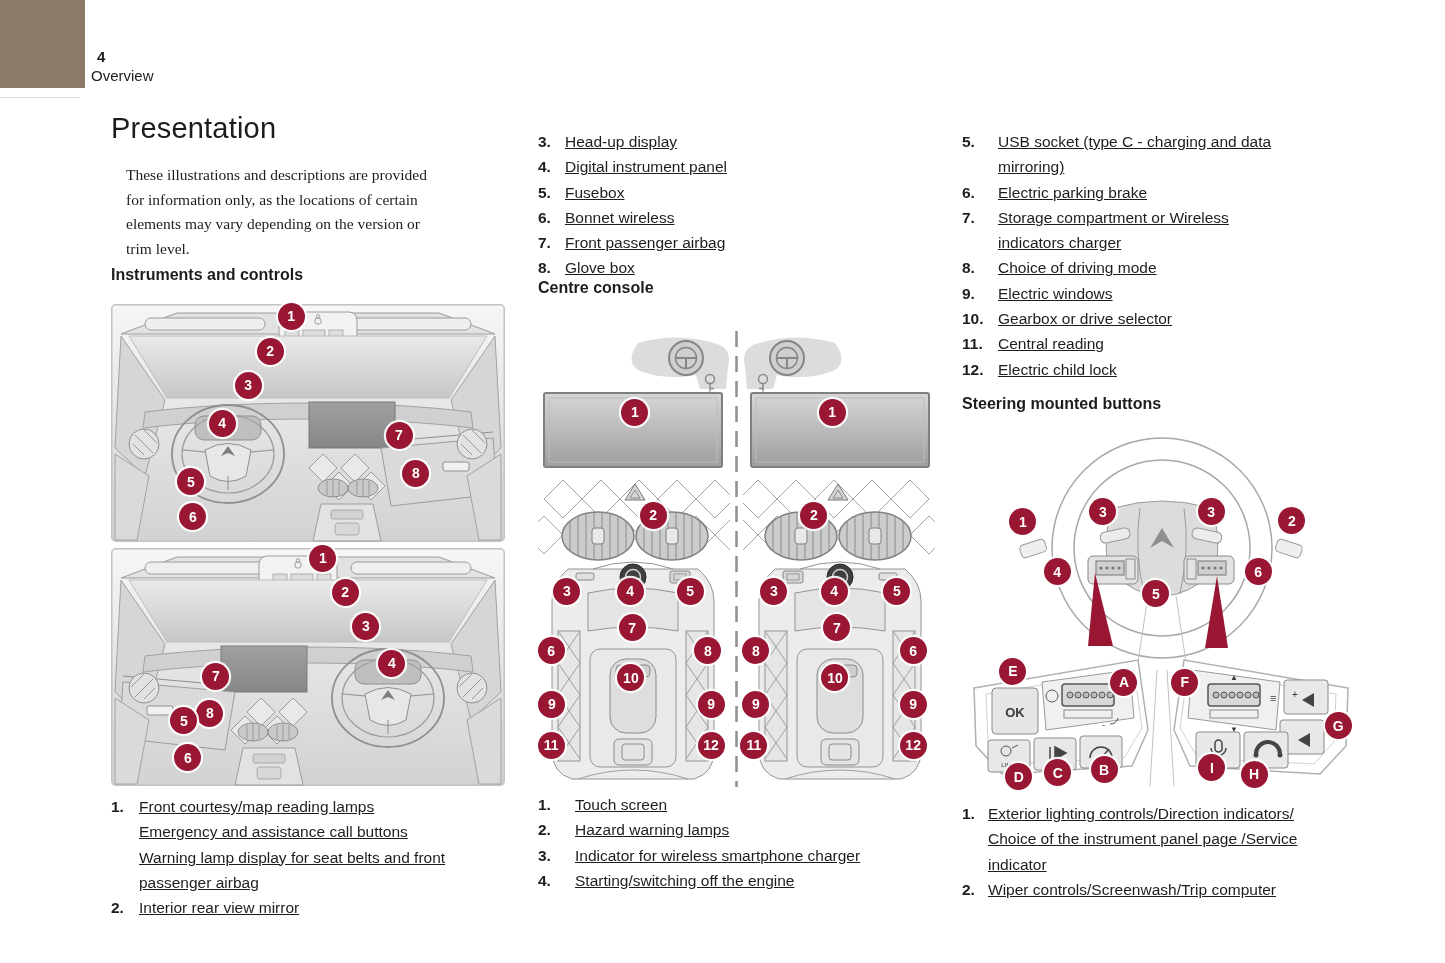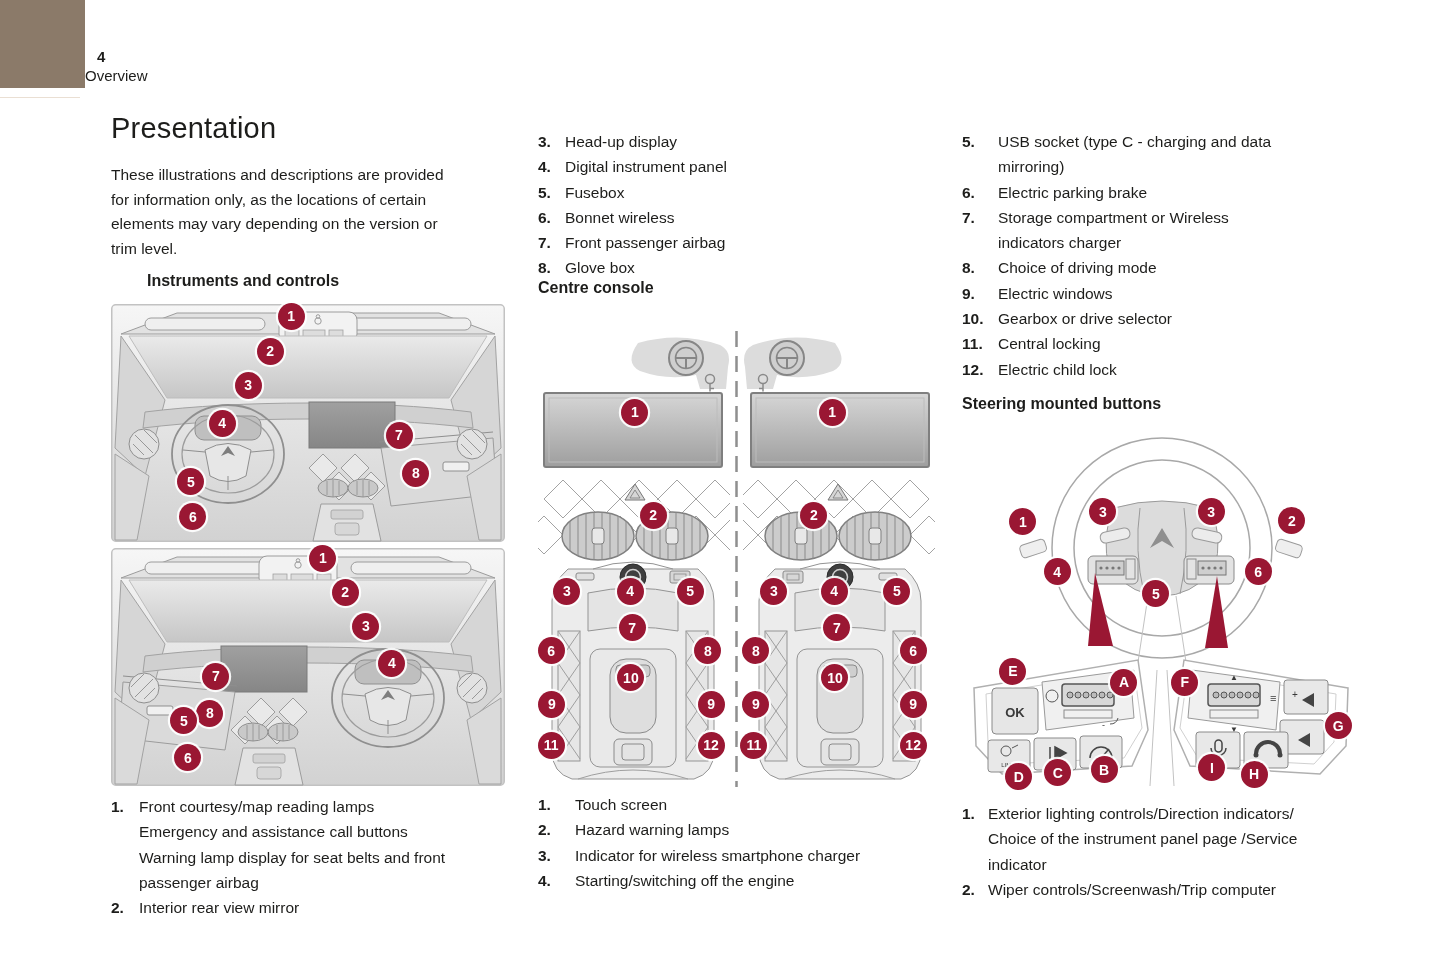--- a/index.html
+++ b/index.html
@@ -2,28 +2,28 @@
 <html><head>
 <meta charset="utf-8">
 <style>
   html,body{margin:0;padding:0;background:#ffffff;}
   #page{position:relative;width:1445px;height:963px;background:#ffffff;overflow:hidden;
         font-family:"Liberation Sans","DejaVu Sans",sans-serif;color:#1d1d1b;}
   .abs{position:absolute;}
   #corner-block{left:0;top:0;width:85px;height:88px;background:#8b7a69;}
   #header-rule{left:0;top:97px;width:80px;height:1px;background:#eadfd3;}
   #page-number{left:97px;top:48px;font-size:15px;font-weight:700;}
-  #section-name{left:85px;top:67px;font-size:15px;}
+  #section-name{left:91px;top:67px;font-size:15px;}
   h1.title{margin:0;font-size:29px;font-weight:500;letter-spacing:.2px;}
   .intro{font-size:15.5px;line-height:24.6px;white-space:pre-line;}
   .subhead{font-size:16px;font-weight:700;}
   .legend{font-size:15.5px;line-height:25.3px;}
   .legend .row{display:flex;align-items:flex-start;}
   .legend .num{font-weight:700;flex:none;}
-  .legend .txt{white-space:pre-line;}
+  .legend .txt{white-space:pre-line;text-decoration:underline;}
   .n28 .num{width:28px;} .n27 .num{width:27px;} .n37 .num{width:37px;} .n36 .num{width:36px;} .n26 .num{width:26px;}
   .figure{position:absolute;}
   .figure svg{display:block;}
   .callout-layer{position:absolute;left:0;top:0;right:0;bottom:0;}
   .callout{position:absolute;width:27px;height:27px;margin:-13.5px 0 0 -13.5px;border-radius:50%;
            background:#9a1733;color:#fff;font-size:14px;font-weight:700;display:flex;
            align-items:center;justify-content:center;box-shadow:0 0 0 2.2px rgba(255,255,255,.9);}
 </style>
 </head>
 <body>
@@ -31,25 +31,25 @@
 <div id="page">
 
   <div id="corner-block" class="abs"></div>
   <div id="header-rule" class="abs"></div>
   <div id="page-number" class="abs">4</div>
   <div id="section-name" class="abs">Overview</div>
 
   <div class="abs" style="left:111px;top:112px;width:394px;">
     <h1 class="title">Presentation</h1>
   </div>
-  <div class="abs intro" style="left:111px;top:163px;width:390px;">These illustrations and descriptions are provided
+  <div class="abs intro" style="left:126px;top:163px;width:390px;font-family:Liberation Serif, serif;">These illustrations and descriptions are provided
 for information only, as the locations of certain
 elements may vary depending on the version or
 trim level.</div>
-  <div class="abs subhead" style="left:111px;top:272px;margin-left:36px;">Instruments and controls</div>
+  <div class="abs subhead" style="left:111px;top:266px;">Instruments and controls</div>
 
   <div class="figure" style="left:111px;top:302px;width:394px;height:486px;">
     <svg width="394" height="486" viewBox="0 0 394 486">
       <defs>
         <linearGradient id="gBg" x1="0" y1="0" x2="0" y2="1">
             <stop offset="0" stop-color="#f6f6f6"></stop>
             <stop offset="1" stop-color="#d2d2d2"></stop>
           </linearGradient>
         <linearGradient id="gWind" x1="0" y1="0" x2="0" y2="1">
             <stop offset="0" stop-color="#eaeaea"></stop>
@@ -315,21 +315,21 @@
       <div class="row">
         <span class="num">9.</span>
         <span class="txt">Electric windows</span>
       </div>
       <div class="row">
         <span class="num">10.</span>
         <span class="txt">Gearbox or drive selector</span>
       </div>
       <div class="row">
         <span class="num">11.</span>
-        <span class="txt">Central locking</span>
+        <span class="txt">Central reading</span>
       </div>
       <div class="row">
         <span class="num">12.</span>
         <span class="txt">Electric child lock</span>
       </div>
     </div>
   <div class="abs subhead" style="left:962px;top:395px;">Steering mounted buttons</div>
 
   <div class="figure" style="left:962px;top:430px;width:398px;height:358px;">
     <svg width="398" height="358" viewBox="0 0 398 358">

